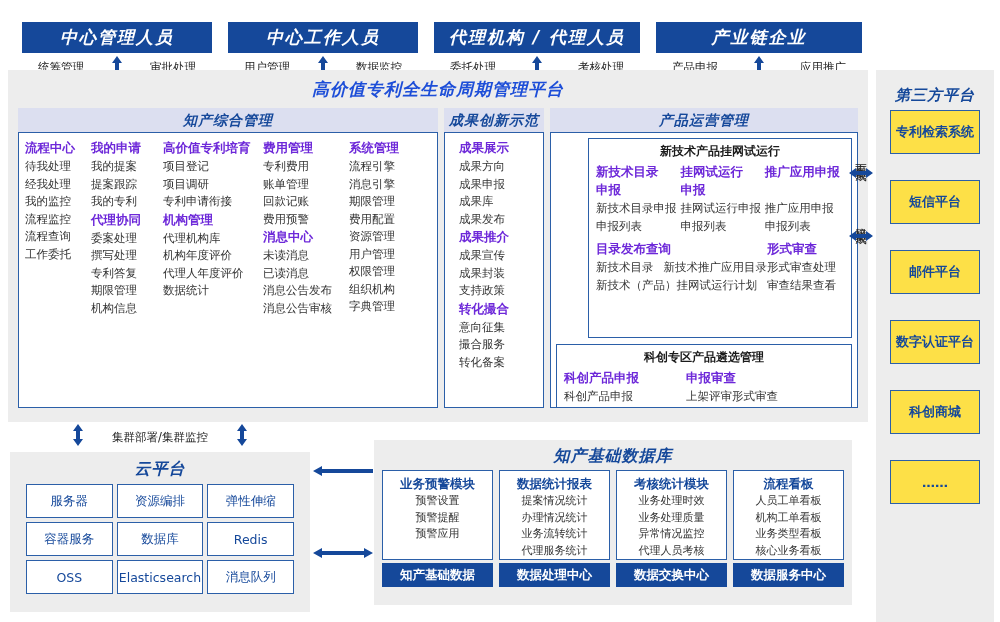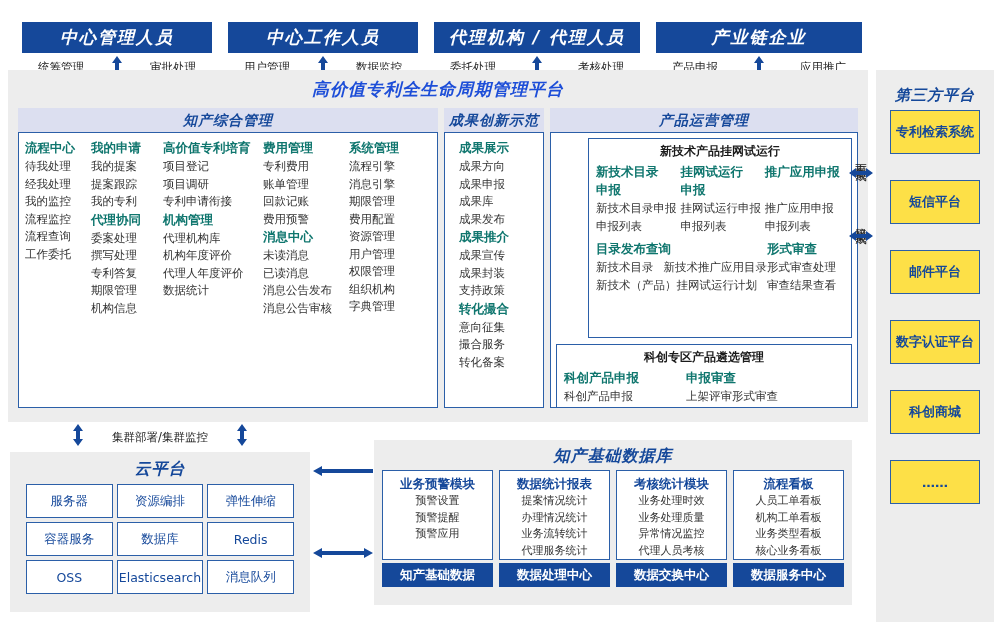--- a/index.html
+++ b/index.html
@@ -43,21 +43,21 @@
     font-size: 14px; font-weight: bold; font-style: italic;
     height: 24px; line-height: 24px; letter-spacing: 1px;
   }
   .grp-body {
     border: 1.5px solid #2B5FA8; background: #fff;
     padding: 6px 6px 4px 6px; overflow: hidden;
   }
   .cols { display: flex; gap: 0; align-items: flex-start; }
   .col { display: flex; flex-direction: column; }
   .ch {
-    color: #0f766e; font-weight: bold; font-size: 12.5px;
+    color: #6d28d9; font-weight: bold; font-size: 12.5px;
     line-height: 18px; white-space: nowrap; margin-bottom: 1px;
   }
   .ci {
     color: #333; font-size: 11.5px; line-height: 17.5px; white-space: nowrap;
   }
 
   
   .subbox {
     border: 1.5px solid #2B5FA8; background: #fff; padding: 4px 7px 5px 7px;
   }

